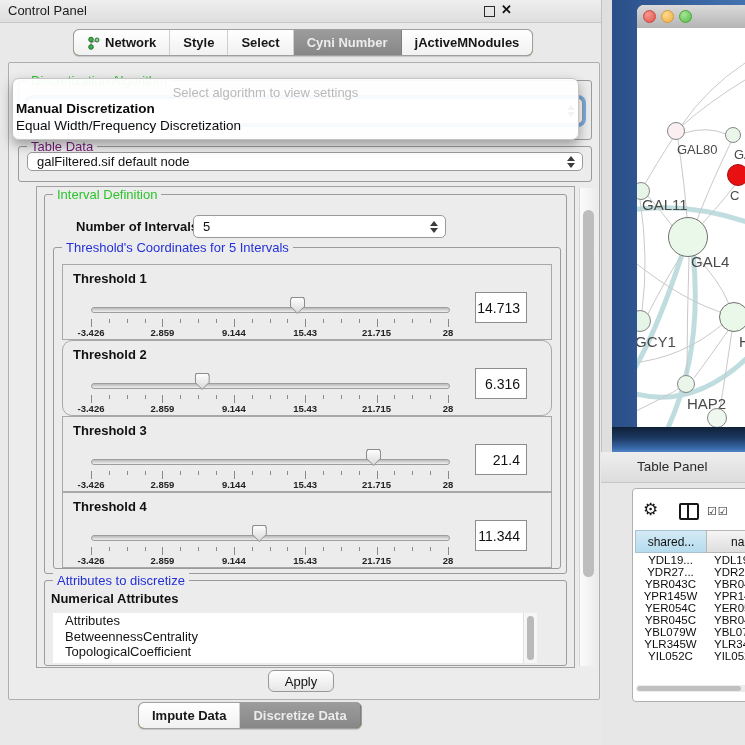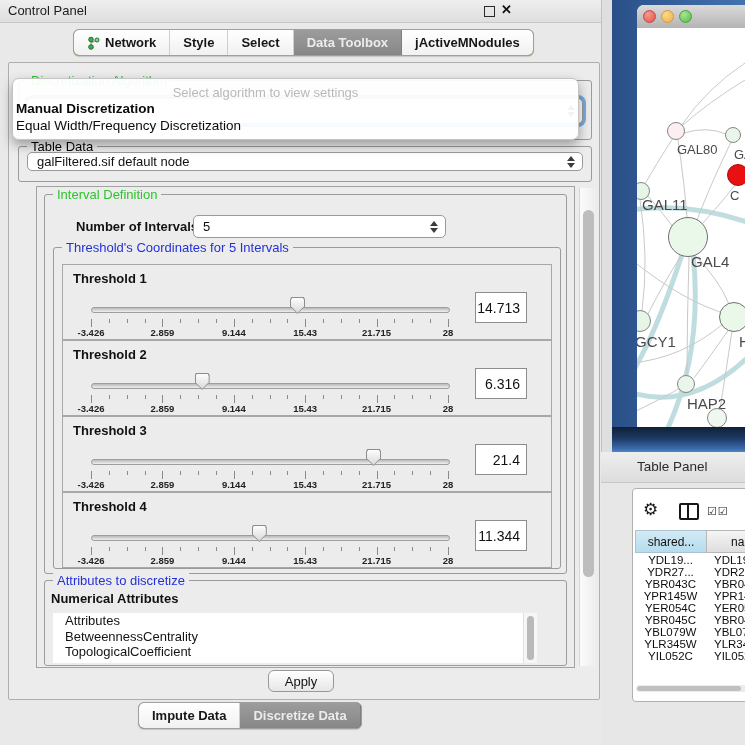--- a/index.html
+++ b/index.html
@@ -23,21 +23,21 @@
   #top-tabs{left:73px;top:29px;}
   #bottom-tabs{left:138px;top:702px;}
 
   
   #content-panel{left:8px;top:62px;width:590px;height:636px;background:#ececec;border:1px solid #aeaeae;border-radius:2px;}
 
   .group{position:absolute;border:1px solid #9b9b9b;border-radius:3px;}
   .group-title{position:absolute;top:-8px;left:8px;background:#ececec;padding:0 4px;font-size:13px;white-space:nowrap;}
   .t-green{color:#2dc42d;}
   .t-blue{color:#2430d8;}
-  .t-black{color:#000000;text-align:center;}
+  .t-black{color:#701a75;text-align:center;}
 
   .combo{position:absolute;background:#fff;border:1px solid #9a9a9a;border-radius:5px;font-size:13px;color:#111;
          display:flex;align-items:center;padding-left:9px;box-sizing:border-box;}
   .combo .stepper{position:absolute;right:7px;top:0;bottom:0;display:flex;flex-direction:column;justify-content:center;gap:2px;}
   .tri-up{width:0;height:0;border-left:4px solid transparent;border-right:4px solid transparent;border-bottom:5px solid #3d3d3d;}
   .tri-down{width:0;height:0;border-left:4px solid transparent;border-right:4px solid transparent;border-top:5px solid #3d3d3d;}
   .focus-ring{box-shadow:0 0 0 3px rgba(90,155,220,.8);}
 
   
   #algo-popup{left:12px;top:78px;width:565px;height:60px;background:rgba(255,255,255,.94);border:1px solid #c4c4c4;
@@ -130,21 +130,21 @@
   </svg>
           <span>Network</span>
         </div>
         <div class="tab">
           <span>Style</span>
         </div>
         <div class="tab">
           <span>Select</span>
         </div>
         <div class="tab selected">
-          <span>Data Toolbox</span>
+          <span>Cyni Number</span>
         </div>
         <div class="tab">
           <span>jActiveMNodules</span>
         </div>
       </div>
 
     <div id="content-panel" class="abs"></div>
 
     <div class="group abs" style="left:18px;top:80px;width:572px;height:58px;">
       <span class="group-title t-green">Discretization Algorithm</span>
@@ -209,21 +209,21 @@
               <div class="tick major" style="left: 385px;"></div>
               <div class="tick-label" style="left: 28px;">-3.426</div>
               <div class="tick-label" style="left: 99.4px;">2.859</div>
               <div class="tick-label" style="left: 170.8px;">9.144</div>
               <div class="tick-label" style="left: 242.2px;">15.43</div>
               <div class="tick-label" style="left: 313.6px;">21.715</div>
               <div class="tick-label" style="left: 385px;">28</div>
               <div class="th-thumb" style="left: 227.059px;"></div>
               <div class="th-value">14.713</div>
             </div>
-            <div class="th-panel" style="top: 92px;">
+            <div class="th-panel" style="top: 92px; border-radius: 10px;">
               <div class="th-label">Threshold 2</div>
               <div class="th-track"></div>
               <div class="tick major" style="left: 28px;"></div>
               <div class="tick minor" style="left: 45.85px;"></div>
               <div class="tick minor" style="left: 63.7px;"></div>
               <div class="tick minor" style="left: 81.55px;"></div>
               <div class="tick major" style="left: 99.4px;"></div>
               <div class="tick minor" style="left: 117.25px;"></div>
               <div class="tick minor" style="left: 135.1px;"></div>
               <div class="tick minor" style="left: 152.95px;"></div>

